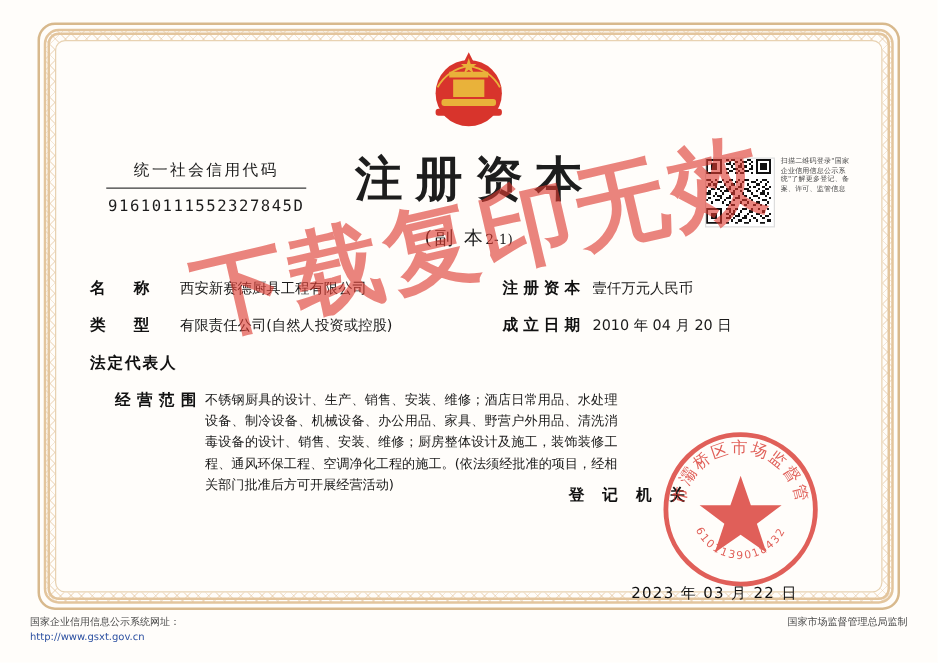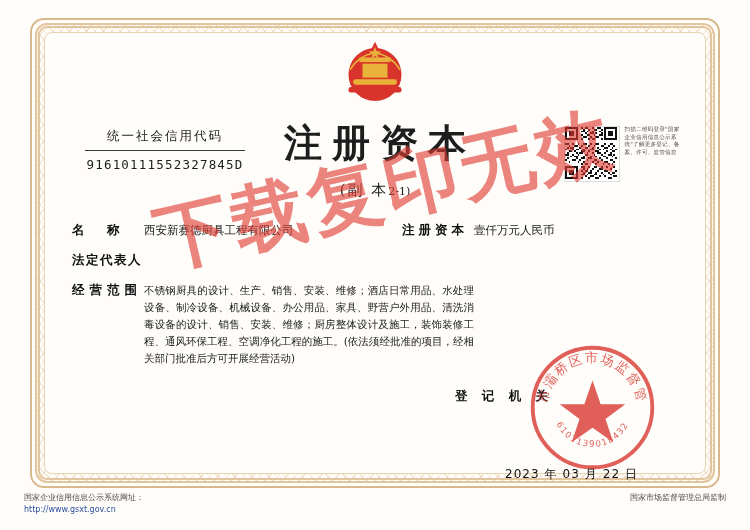--- a/index.html
+++ b/index.html
@@ -197,20 +197,21 @@
   .f-value {
     flex: 1;
     font-size: 11.5px;
     line-height: 1.45;
     color: #1a1a1a;
     word-break: break-all;
   }
   .scope-row {
     display: flex;
     margin-top: 2px;
+    margin-left: 20px;
   }
   .scope-text {
     width: 330px;
     font-size: 10.5px;
     line-height: 1.62;
     color: #1a1a1a;
     text-align: justify;
   }
 
   
@@ -514,20 +515,30 @@
       <div class="col-left">
         <div class="f-label">名　称</div>
         <div class="f-value">西安新赛德厨具工程有限公司</div>
       </div>
       <div class="col-right">
         <div class="f-label wide">注册资本</div>
         <div class="f-value">壹仟万元人民币</div>
       </div>
     </div>
 
+    <div class="row">
+      <div class="col-left">
+        <div class="f-label">类　型</div>
+        <div class="f-value">有限责任公司(自然人投资或控股)</div>
+      </div>
+      <div class="col-right">
+        <div class="f-label wide">成立日期</div>
+        <div class="f-value">2010 年 04 月 20 日</div>
+      </div>
+    </div>
 
     <div class="row">
       <div class="col-left">
         <div class="f-label" style="letter-spacing:1.5px;">法定代表人</div>
       </div>
     </div>
 
     <div class="scope-row">
       <div class="f-label" style="flex:0 0 72px;">经营范围</div>
       <div class="scope-text">不锈钢厨具的设计、生产、销售、安装、维修；酒店日常用品、水处理设备、制冷设备、机械设备、办公用品、家具、野营户外用品、清洗消毒设备的设计、销售、安装、维修；厨房整体设计及施工，装饰装修工程、通风环保工程、空调净化工程的施工。(依法须经批准的项目，经相关部门批准后方可开展经营活动)</div>

